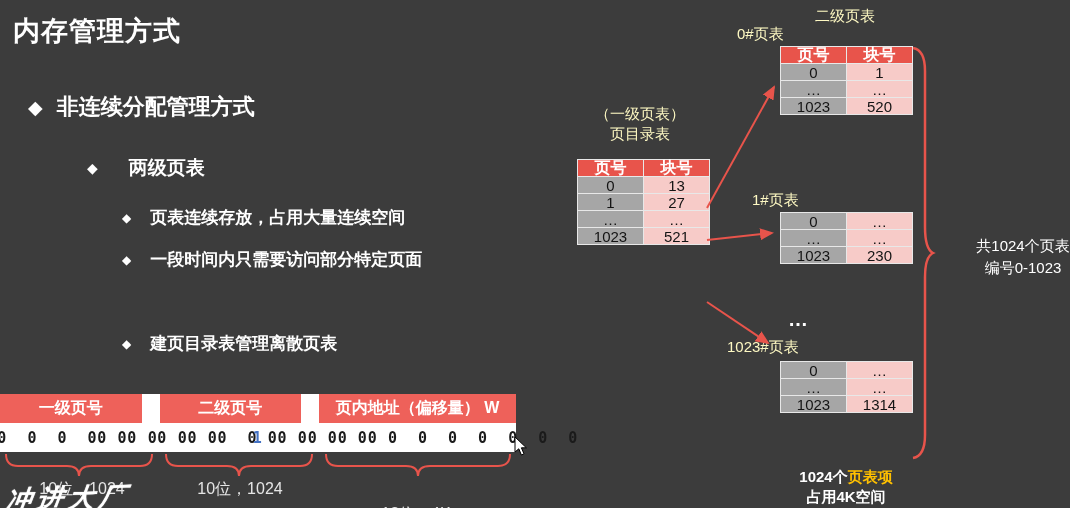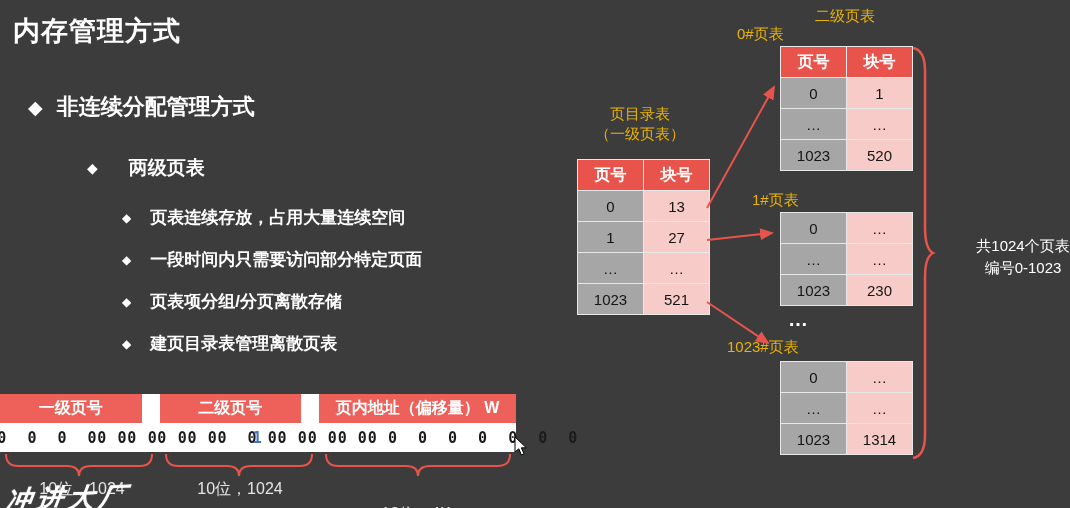--- a/index.html
+++ b/index.html
@@ -16,24 +16,24 @@
 
   .bullet { display:flex; align-items:center; color:#fff; }
   .dia::before { content:"◆"; }
   .bullet.l1 .dia { font-size:19px; margin-right:14px; }
   .bullet.l1 .btxt { font-size:22px; font-weight:700; }
   .bullet.l2 .dia { font-size:14px; margin-right:17px; }
   .bullet.l2 .btxt { font-size:19px; font-weight:700; }
   .bullet.l3 .dia { font-size:12px; margin-right:19px; }
   .bullet.l3 .btxt { font-size:17px; font-weight:700; }
 
-  .lbl { color:#eab308; font-size:15px; text-align:center; line-height:20px; }
+  .lbl { color:#fef9c3; font-size:15px; text-align:center; line-height:20px; }
 
   .ptable { display:grid; grid-template-columns:65px 65px; gap:1px; padding:1px; background:#e8e8e8; }
-  .cell { height:30px; display:flex; align-items:center; justify-content:center; font-size:15px; }
+  .cell { height:16px; display:flex; align-items:center; justify-content:center; font-size:15px; }
   .cell.hdr { background:#e8544b; color:#fff; font-weight:700; font-size:16px; }
   .cell.g { background:#a6a6a6; color:#141414; }
   .cell.p { background:#f7cbc8; color:#141414; }
 
   .mid-ellipsis { color:#fff; font-size:20px; font-weight:700; letter-spacing:2px; }
 
   .addr-hdr { left:0; top:394px; width:516px; height:29px; background:#ffffff; display:flex; gap:18px; }
   .addr-seg { background:#ee615a; color:#fff; font-size:16px; font-weight:700;
               display:flex; align-items:center; justify-content:center; }
   .addr-seg.s1 { width:158px; } .addr-seg.s2 { width:158px; } .addr-seg.s3 { width:220px; }
@@ -75,34 +75,30 @@
   </div>
 
   <div class="abs bullet l3 w" style="left:122px; top:248px;">
     <span class="dia"></span>
     <span class="btxt">一段时间内只需要访问部分特定页面</span>
   </div>
   <div class="abs bullet l3 w" style="left:122px; top:206px;">
     <span class="dia"></span>
     <span class="btxt">页表连续存放，占用大量连续空间</span>
   </div>
-  <div class="abs bullet l3 y" style="left:122px; top:290px;">
-    <span class="dia"></span>
-    <span class="btxt">页表项分组/分页离散存储</span>
-  </div>
   <div class="abs bullet l3 y" style="left:122px; top:332px;">
     <span class="dia"></span>
     <span class="btxt">建页目录表管理离散页表</span>
   </div>
 
   <div class="abs lbl" style="left:780px; top:6px; width:130px;">二级页表</div>
 
   <div class="abs lbl" style="left:573px; top:104px; width:134px;">
+    <div>（一级页表）</div>
     <div>页目录表</div>
-    <div>（一级页表）</div>
   </div>
 
   <div class="abs ptable" style="left:577px; top:159px;">
     <div class="cell hdr">页号</div>
     <div class="cell hdr">块号</div>
     <div class="cell g">0</div>
     <div class="cell p">13</div>
     <div class="cell g">1</div>
     <div class="cell p">27</div>
     <div class="cell g">…</div>
@@ -138,20 +134,24 @@
   <div class="abs lbl" style="left:727px; top:337px; width:110px; text-align:left;">1023#页表</div>
   <div class="abs ptable" style="left:780px; top:361px;">
     <div class="cell g">0</div>
     <div class="cell p">…</div>
     <div class="cell g">…</div>
     <div class="cell p">…</div>
     <div class="cell g">1023</div>
     <div class="cell p">1314</div>
   </div>
 
+  <div class="abs footnote" style="left:773px; top:467px;">
+    <div><span>1024个</span><span class="y">页表项</span></div>
+    <div>占用4K空间</div>
+  </div>
 
   <svg class="abs" style="left:698px; top:40px;" width="90" height="320">
     <defs>
       <marker id="ah" markerWidth="8" markerHeight="8" refX="6" refY="3" orient="auto">
         <path d="M0,0 L7,3 L0,6 Z" fill="#e8544b"></path>
       </marker>
     </defs>
     <line x1="9" y1="168" x2="76" y2="47" stroke="#e8544b" stroke-width="2" marker-end="url(#ah)"></line>
     <line x1="9" y1="200" x2="74" y2="193" stroke="#e8544b" stroke-width="2" marker-end="url(#ah)"></line>
     <line x1="9" y1="262" x2="70" y2="303" stroke="#e8544b" stroke-width="2" marker-end="url(#ah)"></line>

